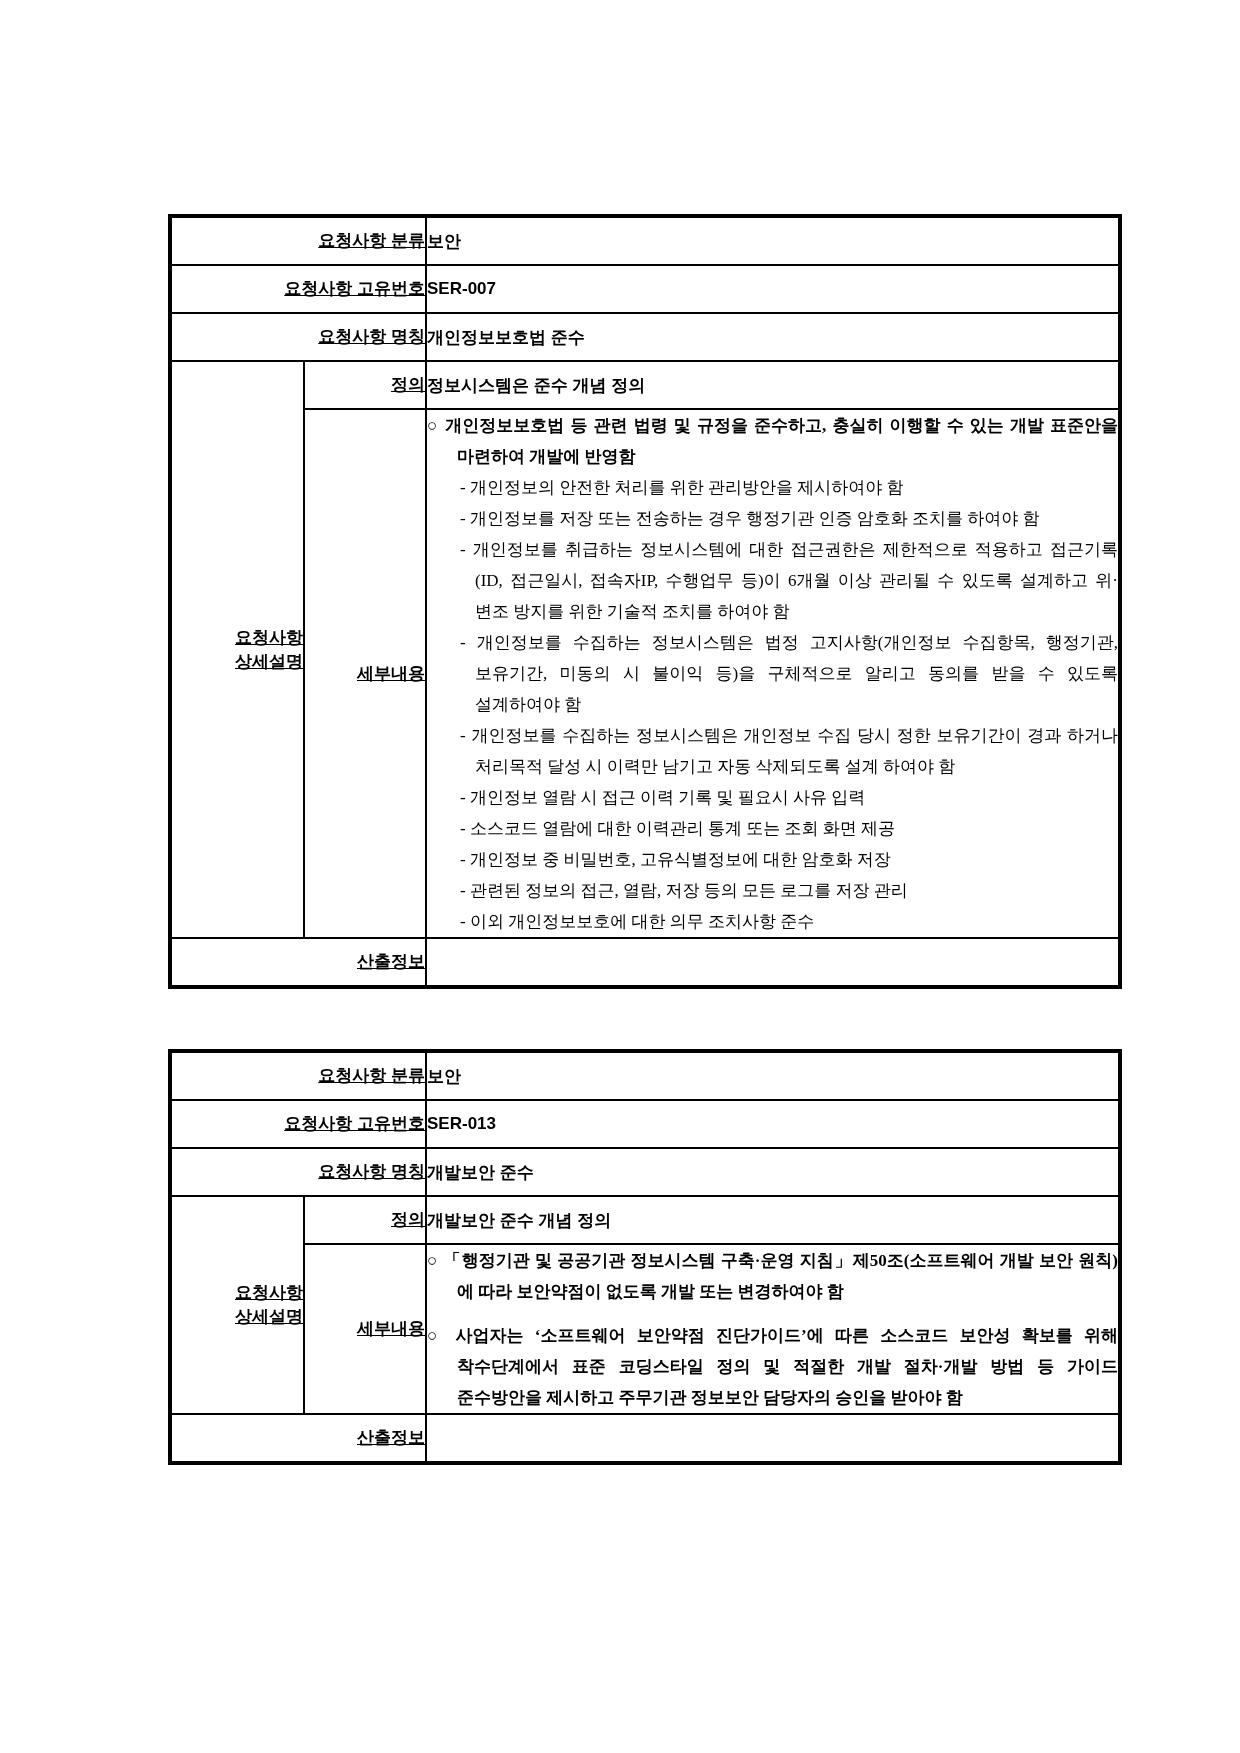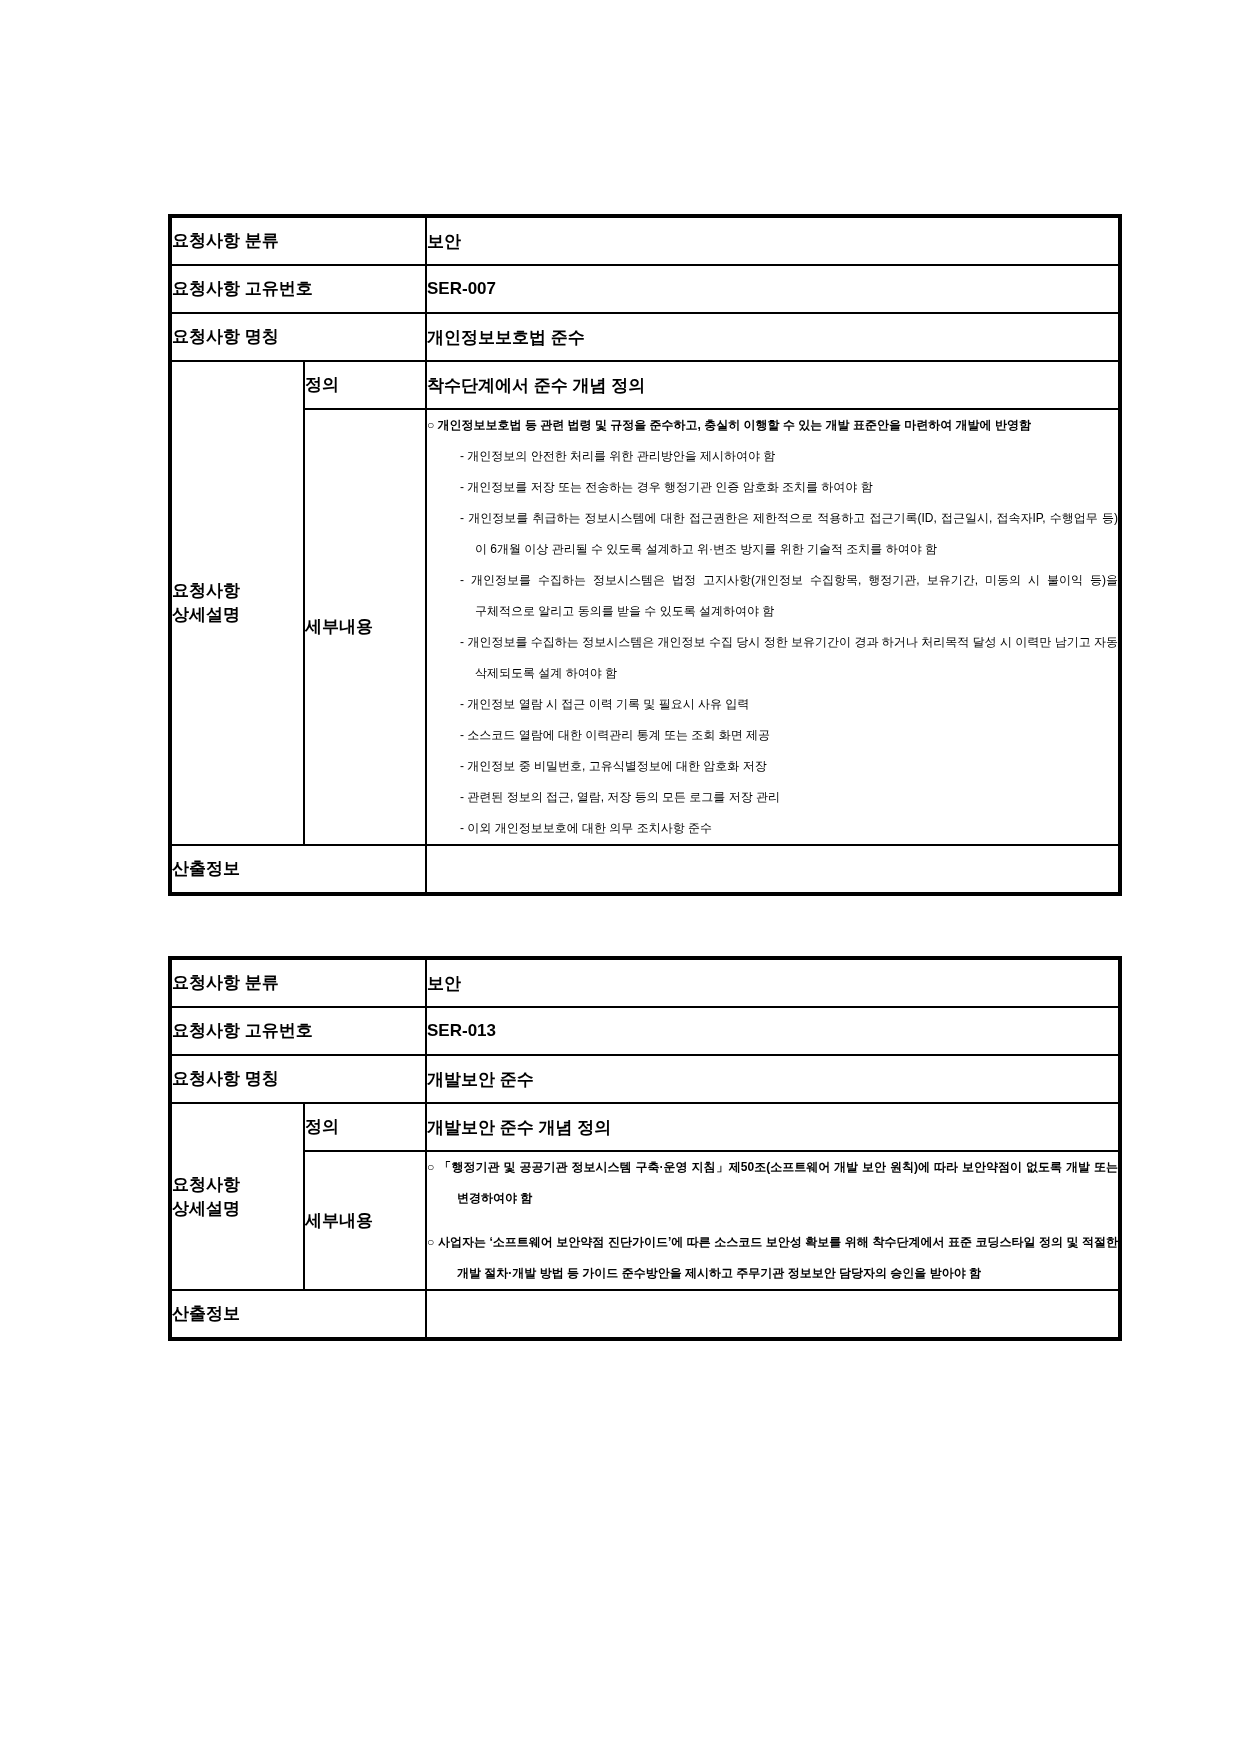--- a/index.html
+++ b/index.html
@@ -23,44 +23,46 @@
     padding: 0;
     vertical-align: middle;
   }
   .t1 { margin-top: 214px; }
   .t2 { margin-top: 60px; }
   col.c1 { width: 134px; }
   col.c2 { width: 122px; }
   col.c3 { width: 694px; }
   tr.hrow td { height: 46px; }
   td.lab {
-    text-align: left;
+    text-align: right;
     font-weight: bold;
     font-size: 17px;
     line-height: 24px;
     padding: 2px 6px;
+    text-decoration: underline;
   }
   td.val {
     font-weight: bold;
     font-size: 17px;
     padding: 2px 6px 2px 14px;
     text-align: left;
   }
   td.details-cell {
     vertical-align: middle;
     padding: 13px 10px 13px 13px;
     font-weight: normal;
   }
   .detail-list { width: 100%; }
   .d-item {
     margin: 0;
-    font-size: 12px;
+    font-size: 17px;
     line-height: 31px;
     text-align: justify;
     word-break: keep-all;
+    font-family: Liberation Serif, serif;
   }
   .d-item.bold { font-weight: bold; }
   .d-circle { padding-left: 30px; text-indent: -30px; }
   .d-dash   { padding-left: 48px; text-indent: -15px; }
   .detail-list.loose .d-item + .d-item { margin-top: 13px; }
 </style>
 </head>
 <body>
 
 <div class="page">
@@ -81,21 +83,21 @@
       <td class="val">SER-007</td>
     </tr>
     <tr class="hrow">
       <td class="lab" colspan="2">요청사항 명칭</td>
       <td class="val">개인정보보호법 준수</td>
     </tr>
     <tr class="hrow">
       <td class="lab desc-lab" rowspan="2" style="white-space: pre-line;">요청사항
 상세설명</td>
       <td class="lab">정의</td>
-      <td class="val">착수단계에서 준수 개념 정의</td>
+      <td class="val">정보시스템은 준수 개념 정의</td>
     </tr>
     <tr>
       <td class="lab">세부내용</td>
       <td class="val details-cell">
         <div class="detail-list">
               <p class="d-item d-circle bold">○ 개인정보보호법 등 관련 법령 및 규정을 준수하고, 충실히 이행할 수 있는 개발 표준안을 마련하여 개발에 반영함</p>
               <p class="d-item d-dash">- 개인정보의 안전한 처리를 위한 관리방안을 제시하여야 함</p>
               <p class="d-item d-dash">- 개인정보를 저장 또는 전송하는 경우 행정기관 인증 암호화 조치를 하여야 함</p>
               <p class="d-item d-dash">- 개인정보를 취급하는 정보시스템에 대한 접근권한은 제한적으로 적용하고 접근기록(ID, 접근일시, 접속자IP, 수행업무 등)이 6개월 이상 관리될 수 있도록 설계하고 위·변조 방지를 위한 기술적 조치를 하여야 함</p>
               <p class="d-item d-dash">- 개인정보를 수집하는 정보시스템은 법정 고지사항(개인정보 수집항목, 행정기관, 보유기간, 미동의 시 불이익 등)을 구체적으로 알리고 동의를 받을 수 있도록 설계하여야 함</p>

